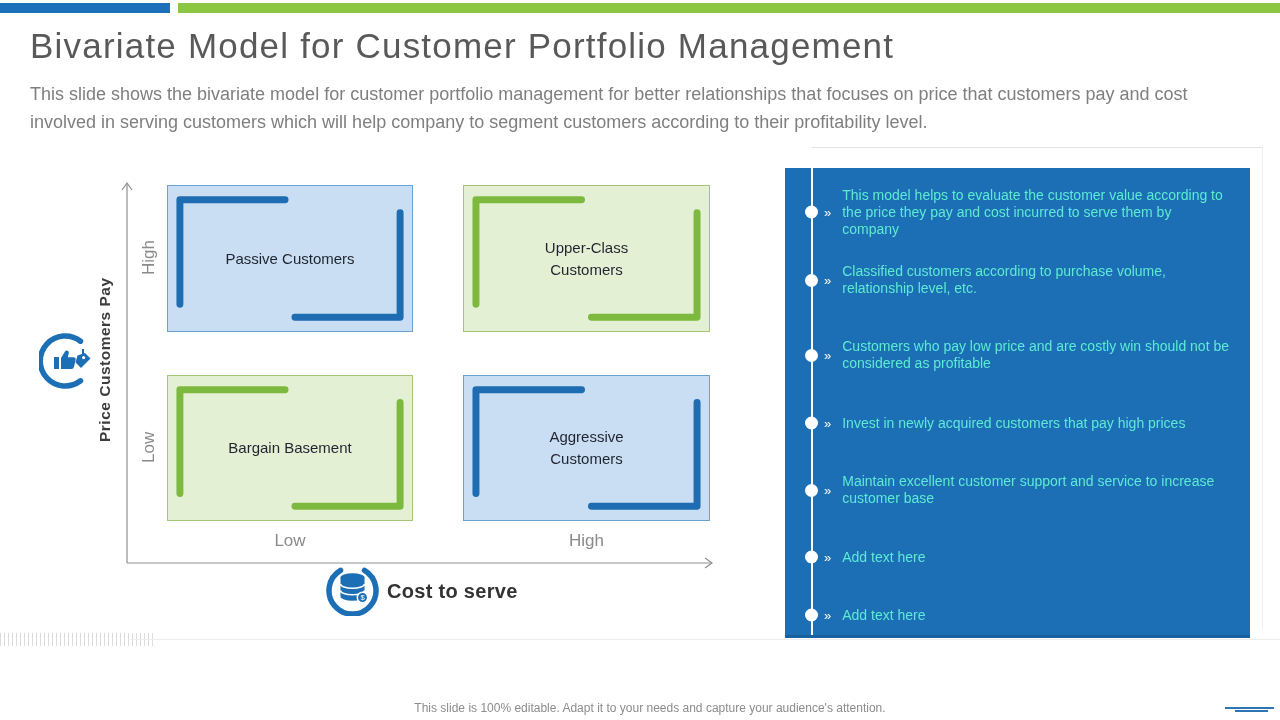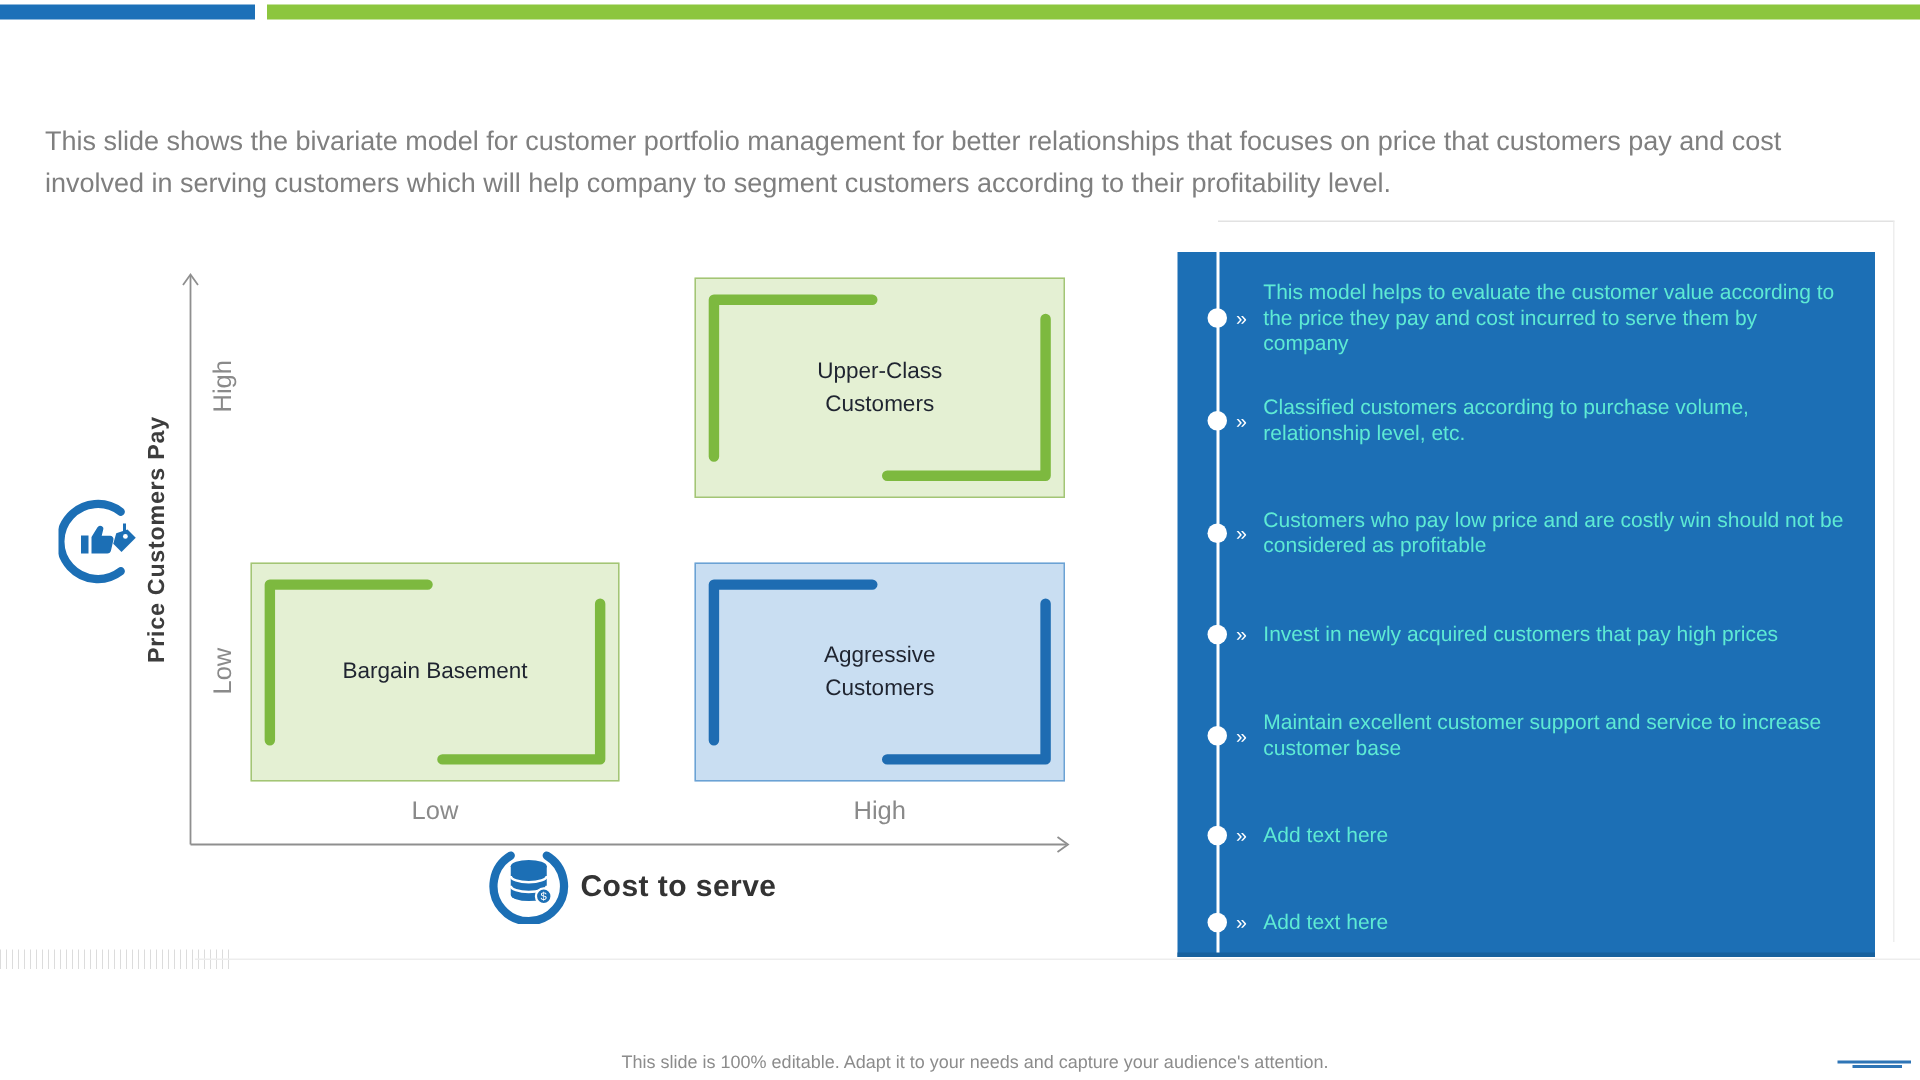--- a/index.html
+++ b/index.html
@@ -97,20 +97,21 @@
   .corner-line-2 { position:absolute; left:1235px; top:710px; width:33px; height:2px; background:#2e75b6; }
 </style>
 </head>
 <body>
 
 <div class="slide">
 
   <div class="topbar-blue"></div>
   <div class="topbar-green"></div>
 
+  <div class="title">Bivariate Model for Customer Portfolio Management</div>
   <div class="subtitle">This slide shows the bivariate model for customer portfolio management for better relationships that focuses on price that customers pay and cost involved in serving customers which will help company to segment customers according to their profitability level.</div>
 
   <svg class="axes-svg" viewBox="0 0 600 400">
     <line x1="9" y1="12" x2="9" y2="391" stroke="#8f8f8f" stroke-width="1.2"></line>
     <polyline points="4,18 9,11 14,18" fill="none" stroke="#8f8f8f" stroke-width="1.2"></polyline>
     <line x1="9" y1="391" x2="593" y2="391" stroke="#8f8f8f" stroke-width="1.2"></line>
     <polyline points="587,386 594,391 587,396" fill="none" stroke="#8f8f8f" stroke-width="1.2"></polyline>
   </svg>
 
   <div class="y-axis-title">Price Customers Pay</div>
@@ -121,20 +122,27 @@
 
   <svg class="price-icon" viewBox="0 0 64 64">
     <path d="M41.5,12.2 A25,25 0 1 0 41.5,51.8" fill="none" stroke="#1c6fb5" stroke-width="5.5" stroke-linecap="round"></path>
     <rect x="15" y="28" width="5" height="12" fill="#1c6fb5"></rect>
     <path d="M22,40 h10.5 a2.6,2.6 0 0 0 2.5,-2 l1.6,-7 a2.3,2.3 0 0 0 -2.2,-2.8 h-5.6 l1,-4 a2.1,2.1 0 0 0 -3.8,-1.7 l-4,6.5 z" fill="#1c6fb5"></path>
     <path d="M38.5,26.5 l7.5,-2.5 5.5,5.5 -9.5,9.5 -5.5,-5.5 z" fill="#1c6fb5"></path>
     <circle cx="44.6" cy="28.6" r="1.6" fill="#ffffff"></circle>
     <rect x="43" y="20" width="2" height="5" fill="#1c6fb5"></rect>
   </svg>
 
+  <div class="quad blue q-tl">
+    <svg class="bracket" viewBox="0 0 246 147" preserveAspectRatio="none">
+      <polyline class="stroke-blue" points="118,14 12,14 12,120" fill="none" stroke-width="7" stroke-linecap="round" stroke-linejoin="round"></polyline>
+      <polyline class="stroke-blue" points="128,133 234,133 234,27" fill="none" stroke-width="7" stroke-linecap="round" stroke-linejoin="round"></polyline>
+    </svg>
+    <div class="qlabel">Passive Customers</div>
+  </div>
 
   <div class="quad green q-tr">
     <svg class="bracket" viewBox="0 0 246 147" preserveAspectRatio="none">
       <polyline class="stroke-green" points="118,14 12,14 12,120" fill="none" stroke-width="7" stroke-linecap="round" stroke-linejoin="round"></polyline>
       <polyline class="stroke-green" points="128,133 234,133 234,27" fill="none" stroke-width="7" stroke-linecap="round" stroke-linejoin="round"></polyline>
     </svg>
     <div class="qlabel">Upper-Class Customers</div>
   </div>
 
   <div class="quad blue q-br">

